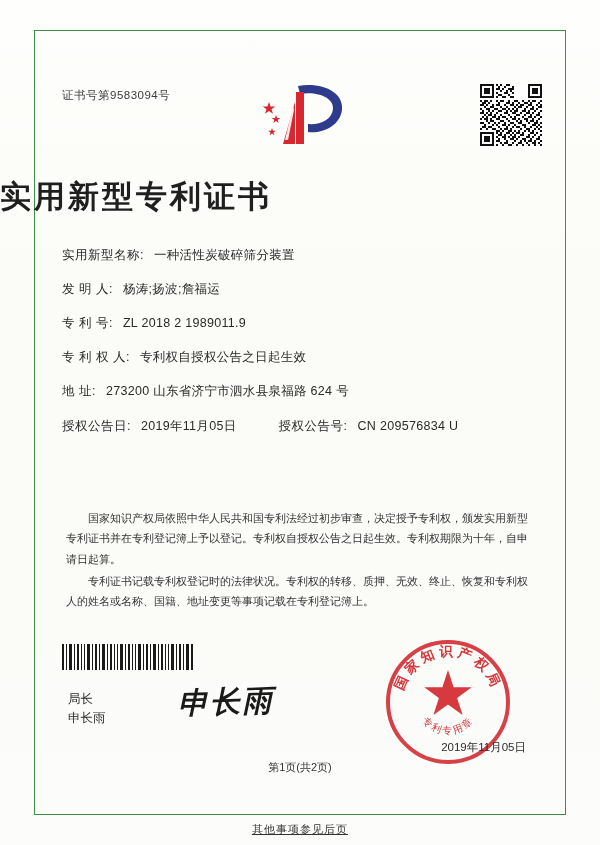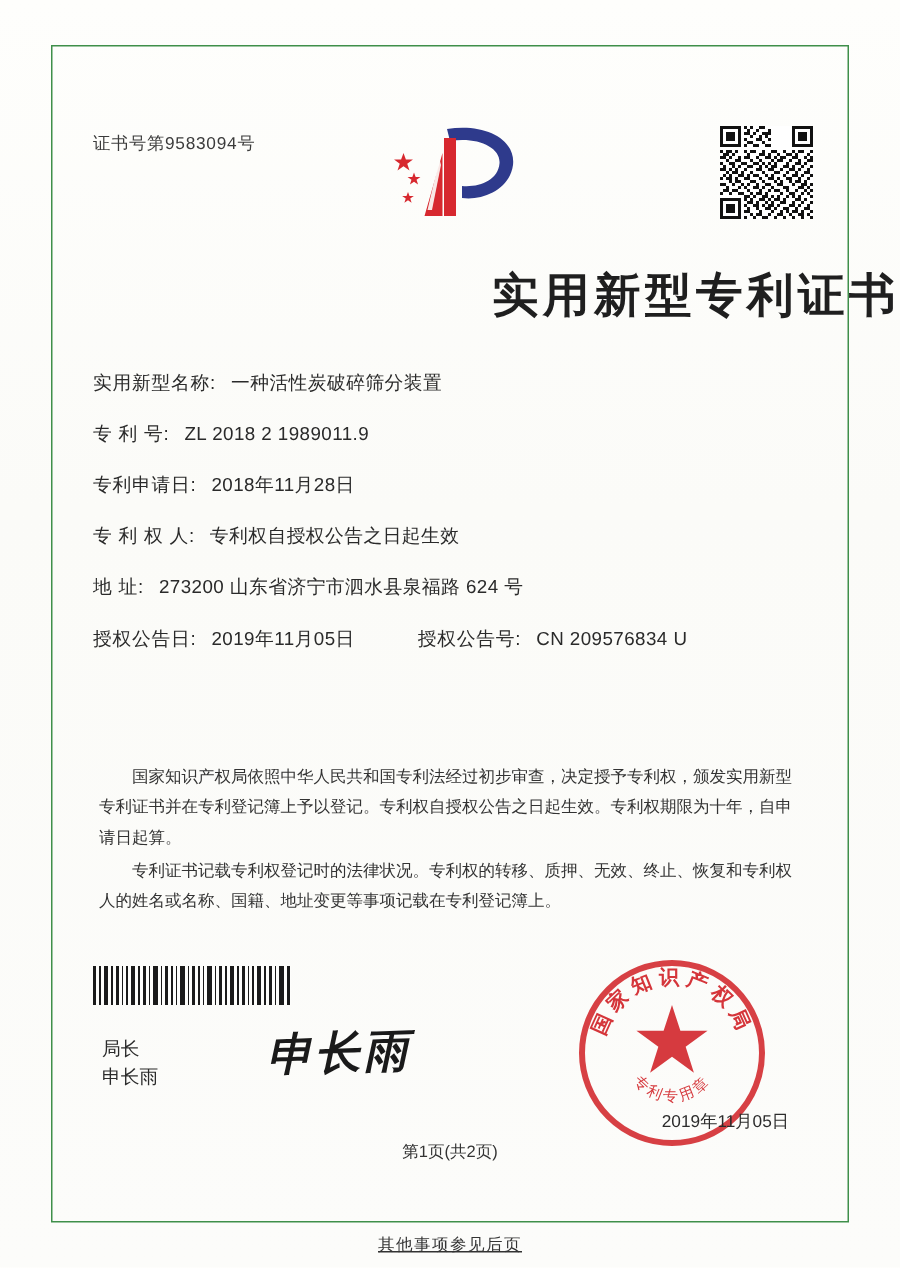--- a/index.html
+++ b/index.html
@@ -61,21 +61,21 @@
     top: 80px;
     transform: translateX(-50%);
     width: 96px;
     height: 74px;
   }
   .title {
     position: absolute;
     left: 0;
     right: 0;
     top: 176px;
-    text-align: right;
+    text-align: left;
     font-family: "DejaVu Sans", sans-serif;
     font-size: 31px;
     font-weight: bold;
     letter-spacing: 3px;
     color: #1f1f1f;
   }
   .fields {
     position: absolute;
     left: 62px;
     top: 248px;
@@ -480,26 +480,26 @@
   </div>
 
   <div class="title">实用新型专利证书</div>
 
   <div class="fields">
     <div class="field-row">
       <span class="field-label">实用新型名称:</span>
       <span class="field-value">一种活性炭破碎筛分装置</span>
     </div>
     <div class="field-row">
+      <span class="field-label">发 明 人:</span>
+      <span class="field-value">杨涛;扬波;詹福运</span>
+    </div>
+    <div class="field-row">
       <span class="field-label">专 利 号:</span>
       <span class="field-value">ZL 2018 2 1989011.9</span>
-    </div>
-    <div class="field-row">
-      <span class="field-label">专利申请日:</span>
-      <span class="field-value">2018年11月28日</span>
     </div>
     <div class="field-row">
       <span class="field-label">专 利 权 人:</span>
       <span class="field-value">专利权自授权公告之日起生效</span>
     </div>
     <div class="field-row">
       <span class="field-label">地 址:</span>
       <span class="field-value">273200 山东省济宁市泗水县泉福路 624 号</span>
     </div>
 

